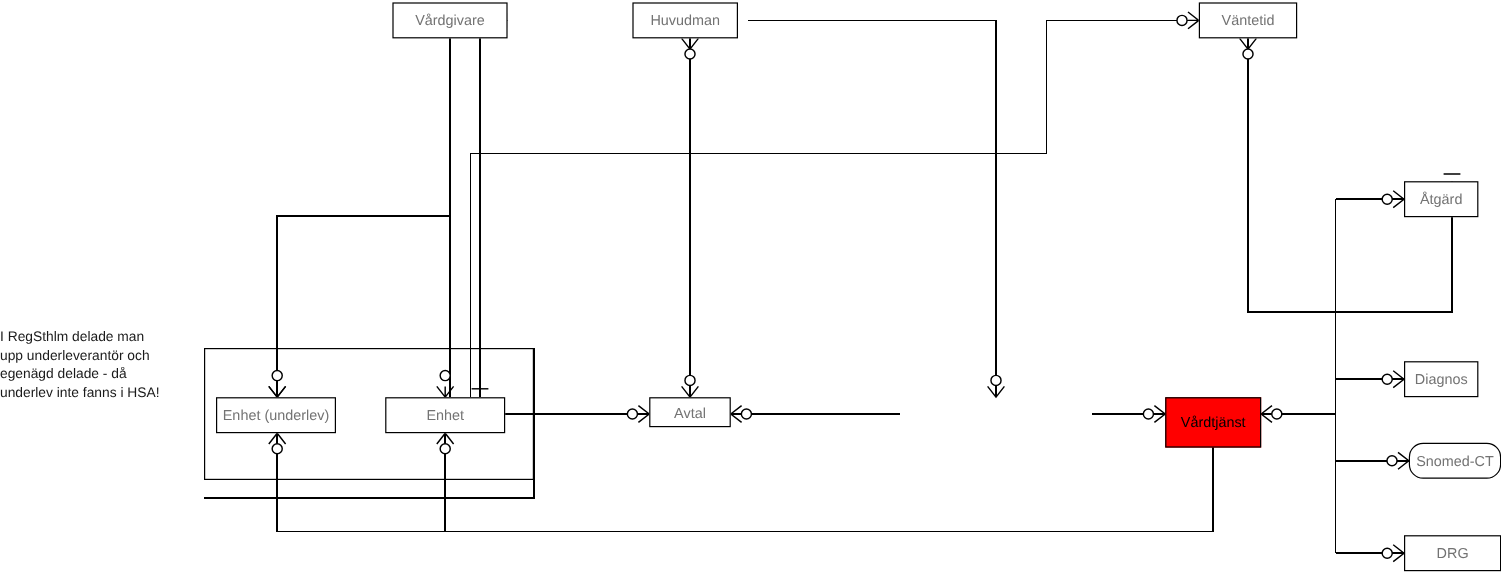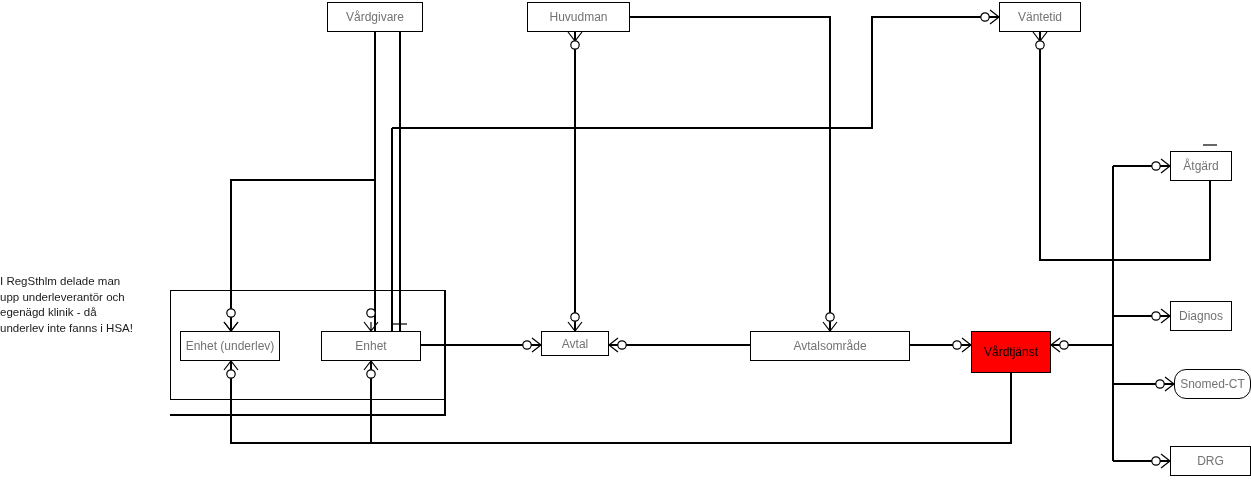--- a/index.html
+++ b/index.html
@@ -119,51 +119,48 @@
       <circle cx="371" cy="374" r="4.2" fill="#ffffff"></circle>
 
     </g>
   </svg>
 
   <div class="groupbox" style="left:170px;top:290px;width:275px;height:110px;"></div>
 
   <div class="note" style="left:0px;top:274px;width:155px;">
     <div>I RegSthlm delade man</div>
     <div>upp underleverantör och</div>
-    <div>egenägd klinik - då</div>
+    <div>egenägd delade - då</div>
     <div>underlev inte fanns i HSA!</div>
   </div>
 
   <div class="entity" style="left:327px;top:2px;width:96px;height:30px;">
     <span>Vårdgivare</span>
   </div>
-  <div class="entity" style="left:527px;top:2px;width:103px;height:30px;">
+  <div class="entity" style="left:527px;top:2px;width:88px;height:30px;">
     <span>Huvudman</span>
   </div>
   <div class="entity" style="left:999px;top:2px;width:82px;height:30px;">
     <span>Väntetid</span>
   </div>
   <div class="entity" style="left:1170px;top:151px;width:62px;height:30px;">
     <span>Åtgärd</span>
   </div>
   <div class="entity" style="left:1170px;top:301px;width:62px;height:30px;">
     <span>Diagnos</span>
   </div>
   <div class="entity" style="left:1174px;top:369px;width:77px;height:30px;border-radius:12px;">
     <span>Snomed-CT</span>
   </div>
   <div class="entity" style="left:1170px;top:446px;width:81px;height:30px;">
     <span>DRG</span>
   </div>
   <div class="entity highlight" style="left:971px;top:331px;width:80px;height:42px;">
     <span>Vårdtjänst</span>
   </div>
-  <div class="entity" style="left:750px;top:331px;width:160px;height:30px;">
-    <span>Avtalsområde</span>
-  </div>
   <div class="entity" style="left:541px;top:331px;width:68px;height:25px;">
     <span>Avtal</span>
   </div>
   <div class="entity" style="left:321px;top:331px;width:100px;height:30px;">
     <span>Enhet</span>
   </div>
   <div class="entity" style="left:180px;top:331px;width:100px;height:30px;">
     <span>Enhet (underlev)</span>
   </div>
 

